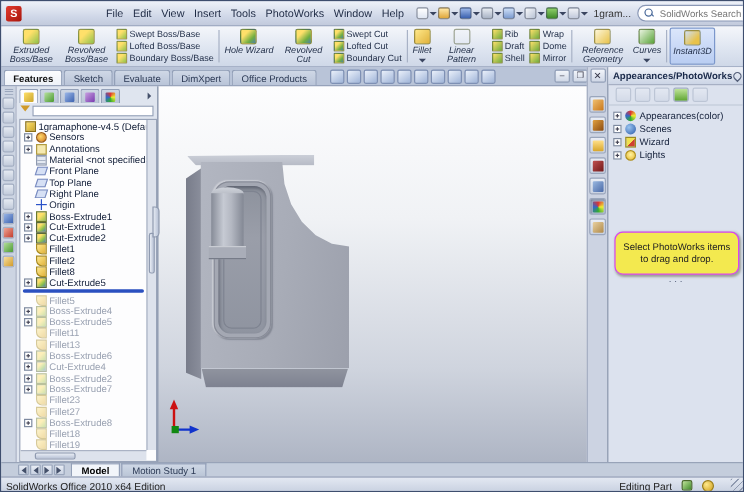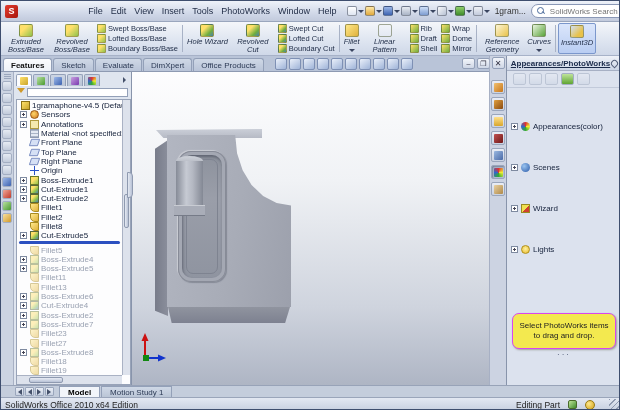--- a/index.html
+++ b/index.html
@@ -163,27 +163,27 @@
   .g-home{background:linear-gradient(135deg,#f0c070,#c8761a);}
   .g-lib{background:linear-gradient(135deg,#e0a040,#8a4a10);}
   .g-folder{background:linear-gradient(180deg,#ffe08a,#d8a62c);}
   .g-search2{background:linear-gradient(135deg,#c05050,#701818);}
   .g-palette{background:linear-gradient(135deg,#9ab8e0,#4a6aa8);}
   .g-sphere{background:conic-gradient(#d33,#ee3,#3a3,#36c,#d33);border-radius:50%;}
   .g-props{background:linear-gradient(135deg,#e8d0a0,#b08a4a);}
   .right-panel{flex:1;background:#dce2ee;border-left:1px solid #8894ab;display:flex;flex-direction:column;}
   .rp-header{height:15px;background:linear-gradient(180deg,#eff2f8,#ccd5e6);border-bottom:1px solid #a7b0c4;
     display:flex;align-items:center;padding:0 3px;}
-  .rp-title{flex:1;text-align:center;font-size:8px;font-weight:bold;color:#1a2a4a;white-space:nowrap;overflow:hidden;text-decoration:underline;}
+  .rp-title{flex:1;text-align:center;font-size:8px;font-weight:bold;color:#1a2a4a;white-space:nowrap;overflow:hidden;}
   .pin{width:7px;height:7px;border:1.5px solid #55607a;border-radius:50% 50% 50% 0;transform:rotate(-45deg);}
   .rp-toolbar{height:17px;display:flex;align-items:center;gap:3px;padding:0 6px;border-bottom:1px solid #c2cada;}
   .rpt{width:13px;height:12px;border-radius:2px;border:1px solid #a3aec2;background:linear-gradient(180deg,#e9edf5,#cdd5e4);opacity:.55;}
   .rpt.enabled{opacity:1;background:linear-gradient(180deg,#bfe49a,#5fa532);}
   .rp-tree{padding:3px 2px 0 4px;}
-  .prow{display:flex;align-items:center;height:11px;gap:3px;margin-top:30px;}
+  .prow{display:flex;align-items:center;height:11px;gap:3px;}
   .prow .tlab{font-size:8px;color:#14203a;}
   .pico{width:9px;height:9px;}
   .pi-appearances{background:conic-gradient(#d33,#ee3,#3a3,#36c,#d33);border-radius:50%;}
   .pi-scenes{background:radial-gradient(circle at 35% 35%,#9ac4f0,#2a5aa8);border-radius:50%;}
   .pi-decals{background:linear-gradient(135deg,#f0e050 55%,#d04030 55%);border:1px solid #9a8a20;}
   .pi-lights{background:radial-gradient(circle at 50% 40%,#fff2a0,#e8b82a);border-radius:50%;border:1px solid #b0901a;}
   .pw-note{margin:58px 5px 2px;background:#f3e94f;border:1px solid #d946ef;border-radius:7px;
     padding:7px 6px;font-size:8px;text-align:center;color:#222;line-height:10px;
     box-shadow:1px 1px 2px rgba(60,60,30,.4);}
   .split-dots{text-align:center;font-size:8px;letter-spacing:2px;color:#55607a;line-height:8px;}

